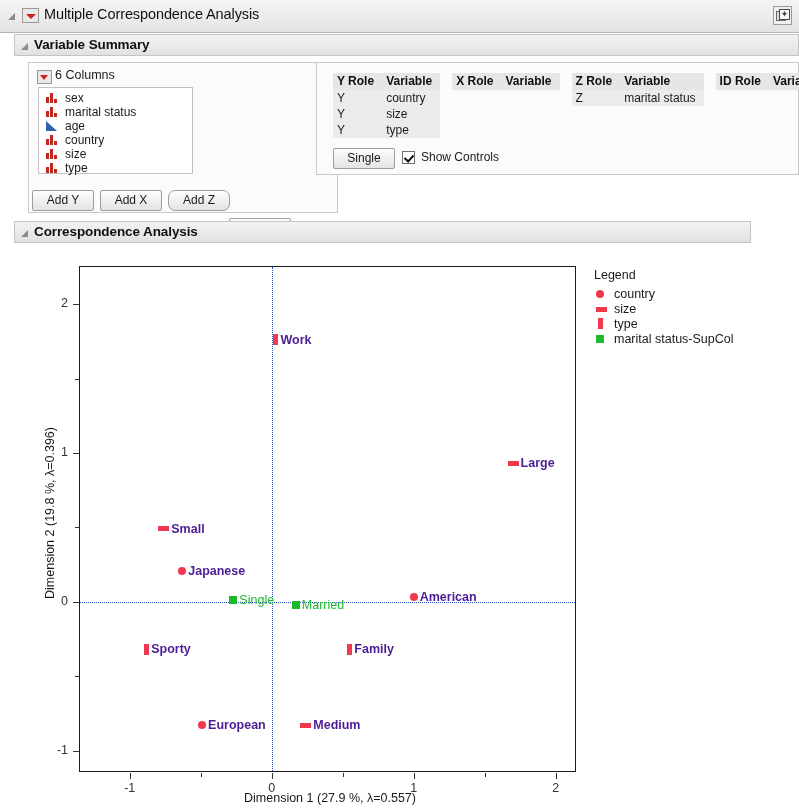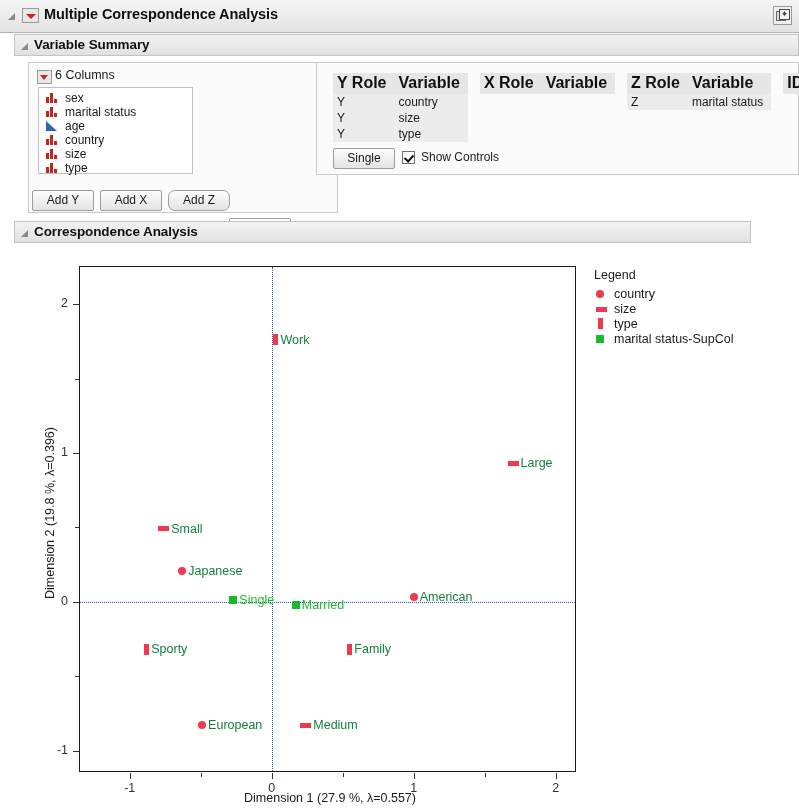--- a/index.html
+++ b/index.html
@@ -40,21 +40,21 @@
   .red-disc::after {
     content: "";
     position: absolute; left: 3px; top: 5px;
     width: 0; height: 0;
     border-left: 5px solid transparent;
     border-right: 5px solid transparent;
     border-top: 5px solid #cc2222;
   }
   .title-text {
     position: absolute; left: 44px; top: 6px;
-    font-size: 14.5px; font-weight: bold; color: #101010;
+    font-size: 14.5px; font-weight: normal; color: #101010;
     letter-spacing: -0.1px;
   }
   .win-icon {
     position: absolute; right: 7px; top: 6px;
     width: 19px; height: 19px;
     border: 1px solid #9b9b9b;
     background: #f0f0f0;
     box-sizing: border-box;
   }
   .win-icon .sq1 {
@@ -167,21 +167,21 @@
   #add-id { left: 229px; top: 190px; width: 62px; margin-top: 28px; }
   #remove-btn { left: 333px; top: 148px; width: 62px; }
 
   
   .roles-table {
     position: absolute; left: 16px; top: 10px;
     border-collapse: collapse;
     font-size: 12px;
   }
   .roles-table th {
-    font-size: 16px; font-weight: bold; color: #101010;
+    font-size: 12px; font-weight: bold; color: #101010;
     text-align: left;
     padding: 1px 8px 2px 4px;
     background: #e6e6e6;
     white-space: nowrap;
   }
   .roles-table td {
     font-size: 12px; color: #1a1a1a;
     padding: 1px 8px 1px 4px;
     white-space: nowrap;
     background: transparent;
@@ -243,21 +243,21 @@
   }
   .mk-hbar { width: 11px; height: 5px; background: #f0384f; }
   .mk-vbar { width: 5px; height: 11px; background: #f0384f; }
   .mk-square { width: 8px; height: 8px; background: #1db92c; }
   .pt .lbl {
     position: absolute;
     font-size: 12.5px;
     white-space: nowrap;
     line-height: 12px;
   }
-  .lbl-red { color: #15803d; }
+  .lbl-red { color: #4c1d95; font-weight: bold; }
   .lbl-green { color: #1db92c; }
 
   .tick { position: absolute; background: #333; }
   .tick-lab {
     position: absolute;
     font-size: 12.5px; color: #333;
     text-align: center;
   }
   #xaxis-title {
     position: absolute;

